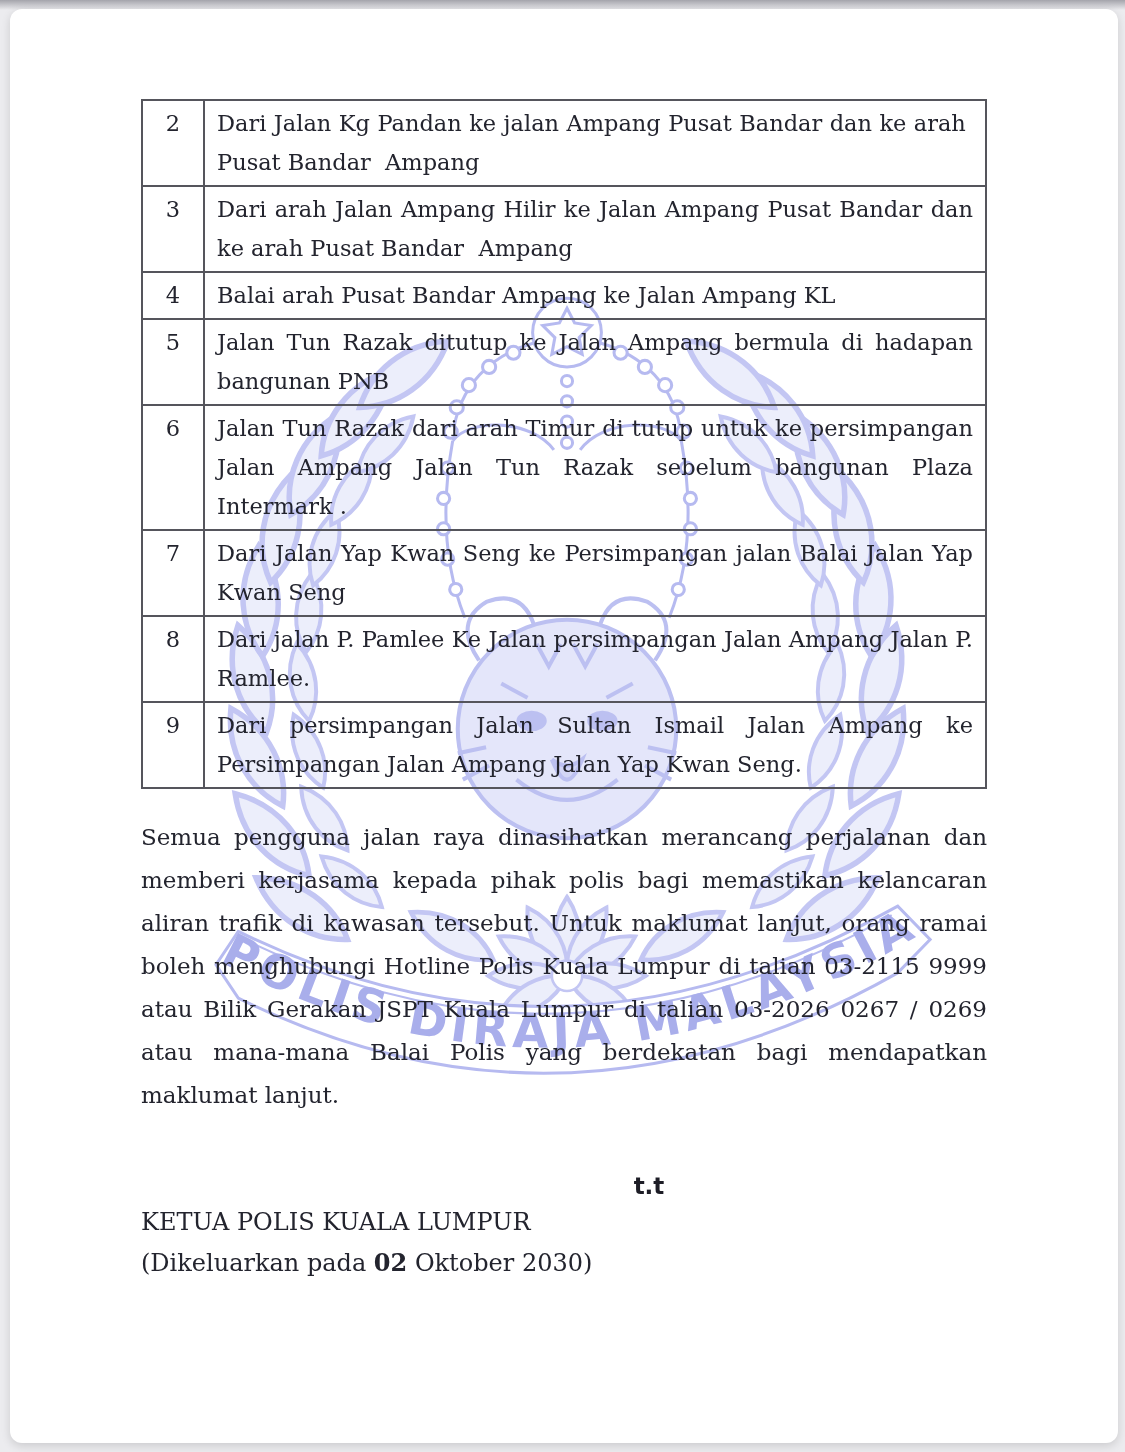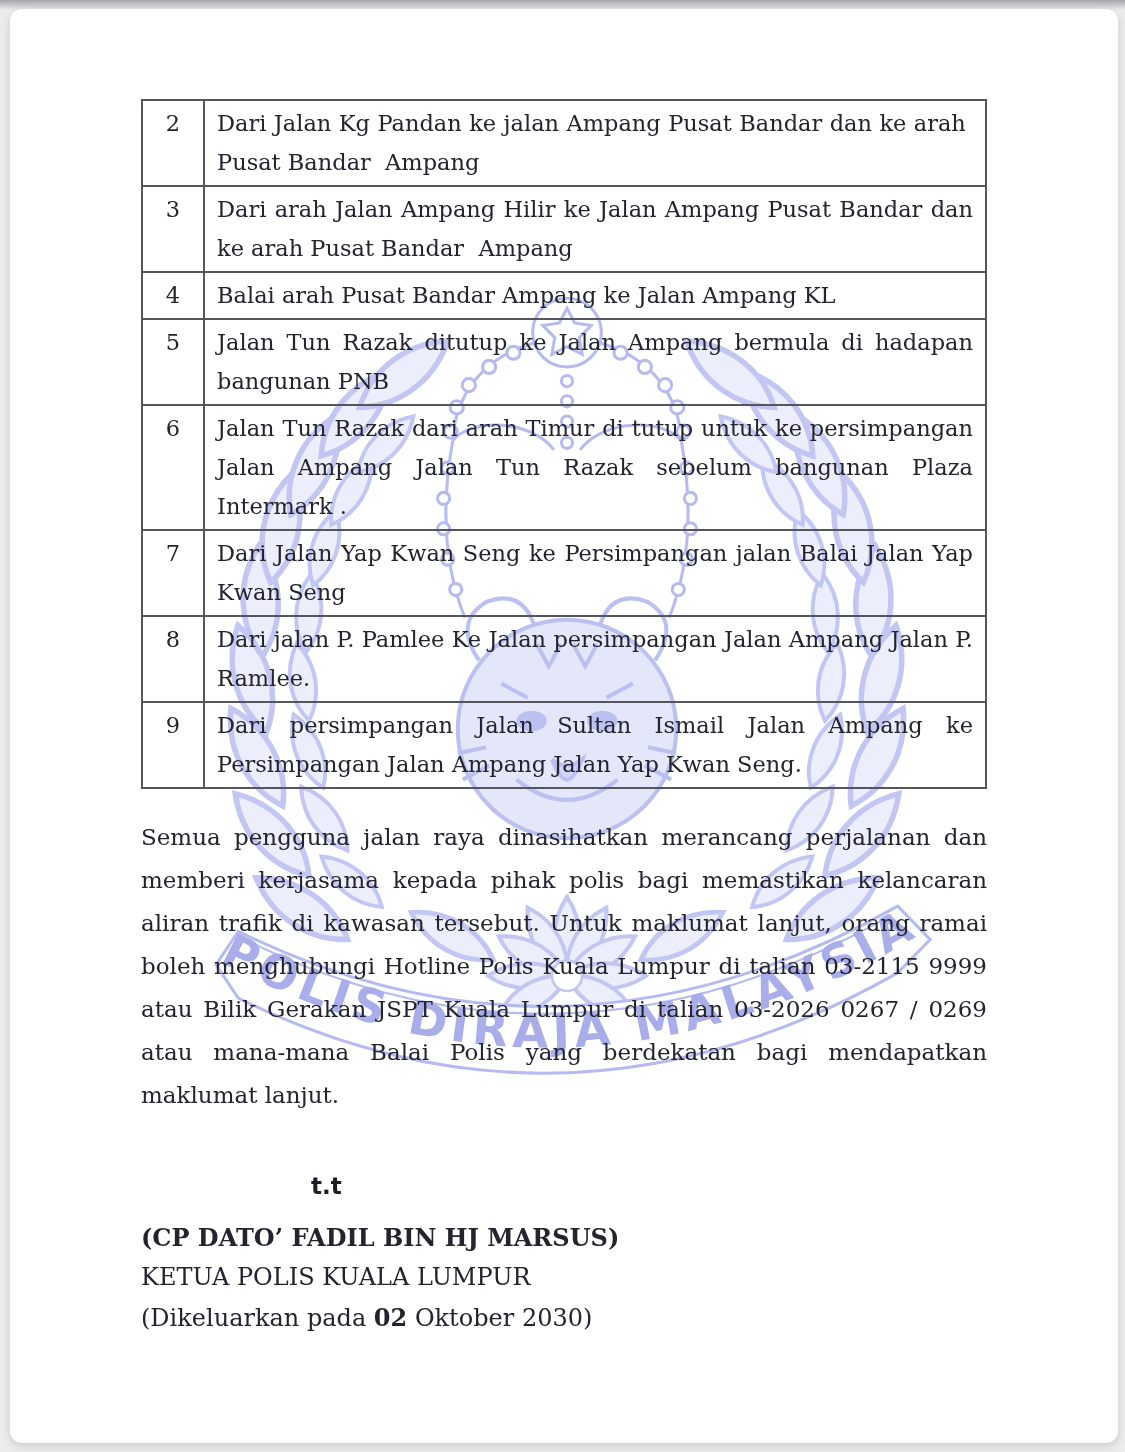--- a/index.html
+++ b/index.html
@@ -42,21 +42,21 @@
     width:56px;text-align:center;padding:3px 2px;
   }
   .advisory{
     margin:0;margin-top:27px;
     font-size:23px;line-height:43px;
     text-align:justify;color:#23242e;
   }
   .tt{
     margin-top:56px;margin-left:170px;
     font-family:"DejaVu Sans","Liberation Sans",sans-serif;
-    font-weight:bold;font-size:23px;color:#1d1d26;
+    font-weight:bold;font-size:23px;color:#1d1d26;text-align:center;
   }
   .sig{font-size:24px;line-height:33px;color:#23242e;margin-top:7px;}
   .sig-name{margin-top:22px;font-weight:bold;}
   .b{font-weight:bold;}
 </style>
 </head>
 <body>
 
 <div class="top-strip"></div>
 
@@ -223,18 +223,17 @@
           <td class="num">9</td>
           <td>Dari persimpangan Jalan Sultan Ismail Jalan Ampang ke Persimpangan Jalan Ampang Jalan Yap Kwan Seng.</td>
         </tr>
       </tbody>
     </table>
 
     <p class="advisory">Semua pengguna jalan raya dinasihatkan merancang perjalanan dan memberi kerjasama kepada pihak polis bagi memastikan kelancaran aliran trafik di kawasan tersebut. Untuk maklumat lanjut, orang ramai boleh menghubungi Hotline Polis Kuala Lumpur di talian 03-2115 9999 atau Bilik Gerakan JSPT Kuala Lumpur di talian 03-2026 0267 / 0269 atau mana-mana Balai Polis yang berdekatan bagi mendapatkan maklumat lanjut.</p>
 
     <div class="tt">t.t</div>
 
-    <div class="sig sig-name">(CP DATO’ FADIL BIN HJ MARSUS)</div>
     <div class="sig">KETUA POLIS KUALA LUMPUR</div>
     <div class="sig"><span>(Dikeluarkan pada </span><span class="b">02</span><span> Oktober 2030)</span></div>
 
   </div>
 </div>
 
 </body></html>

